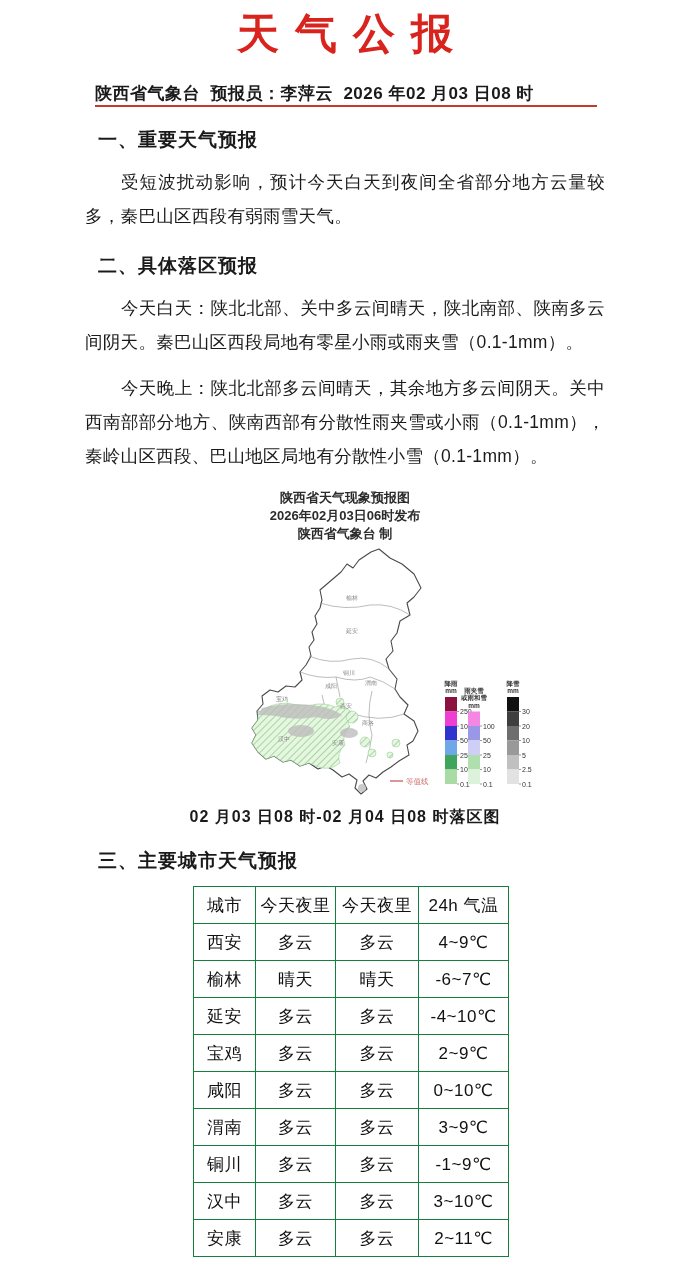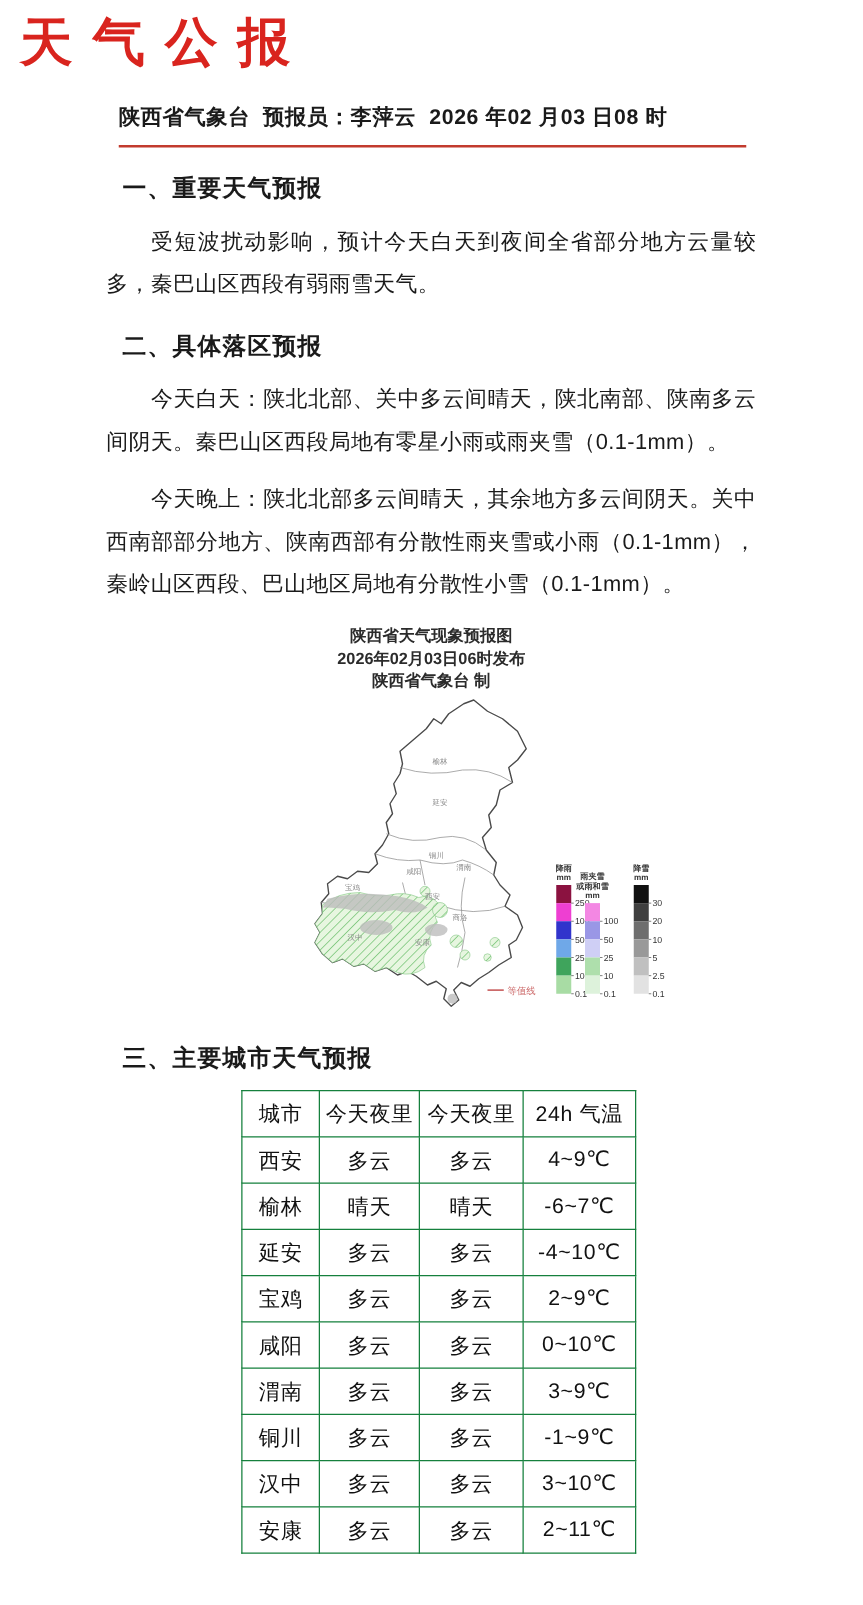--- a/index.html
+++ b/index.html
@@ -2,28 +2,28 @@
 <html><head>
 <meta charset="utf-8">
 <style>
   html,body{margin:0;padding:0;}
   body{
     width:690px;height:1284px;overflow:hidden;background:#ffffff;
     font-family:"Liberation Sans","DejaVu Sans",sans-serif;color:#1a1a1a;
     position:relative;
   }
   .doc-title{
-    margin:8px 0 0 0;text-align:left;
+    margin:8px 0 0 0;text-align:center;
     font-size:42px;font-weight:700;color:#d9241e;
     letter-spacing:16px;text-indent:16px;line-height:52px;
   }
   .meta-line{
     margin:22px 93px 16px 95px;
     font-size:17px;font-weight:700;letter-spacing:.5px;
-    padding-bottom:11px;border-bottom:2px solid #c23b2e;
+    padding-bottom:0;border-bottom:2px solid #c23b2e;
     white-space:pre-wrap;
   }
   .sec-heading{
     margin:20px 0 0 98px;font-size:19px;font-weight:700;letter-spacing:1px;
   }
   .body-para{
     margin:12px 85px 0 85px;font-size:17.5px;line-height:34px;
     text-indent:2.05em;text-align:justify;letter-spacing:.3px;
   }
   .map-block{margin-top:16px;text-align:center;}
@@ -172,20 +172,21 @@
         <text x="522" y="241.5" font-size="7" fill="#333">0.1</text>
         <text x="513" y="140.5" font-size="6.5" font-weight="bold" fill="#333" text-anchor="middle">降雪</text>
         <text x="513" y="148.0" font-size="6.5" font-weight="bold" fill="#333" text-anchor="middle">mm</text>
       </g>
       <g>
         <line x1="390" y1="236" x2="403" y2="236" stroke="#cc6a6a" stroke-width="1.4"></line>
         <text x="406" y="239" font-size="7.5" fill="#cc6a6a">等值线</text>
       </g>
     </svg>
 
+  <div class="map-caption">02 月03 日08 时-02 月04 日08 时落区图</div>
 </div>
 
 <div class="sec-heading">三、主要城市天气预报</div>
 
 <table class="weather">
   <colgroup>
       <col style="width:62px">
       <col style="width:80px">
       <col style="width:83px">
       <col style="width:90px">

